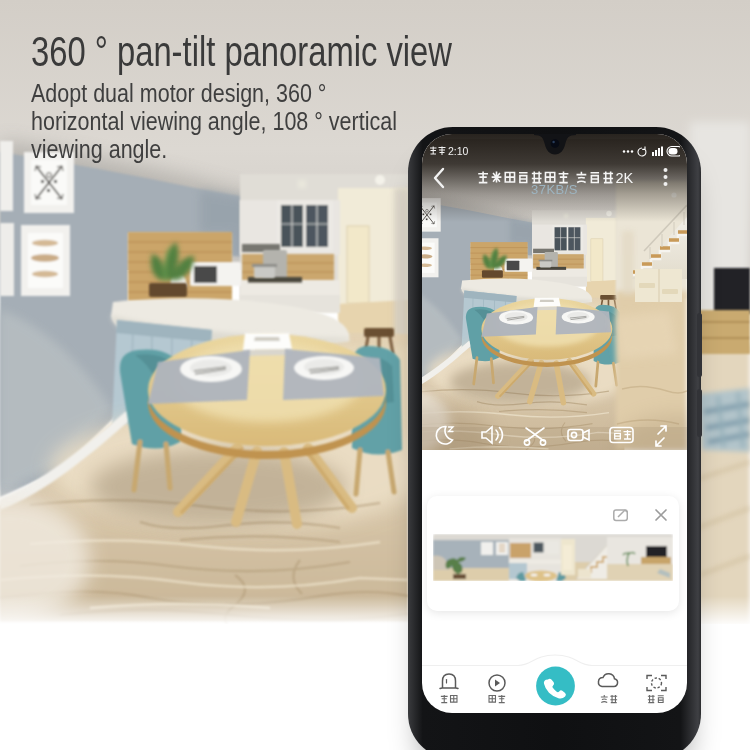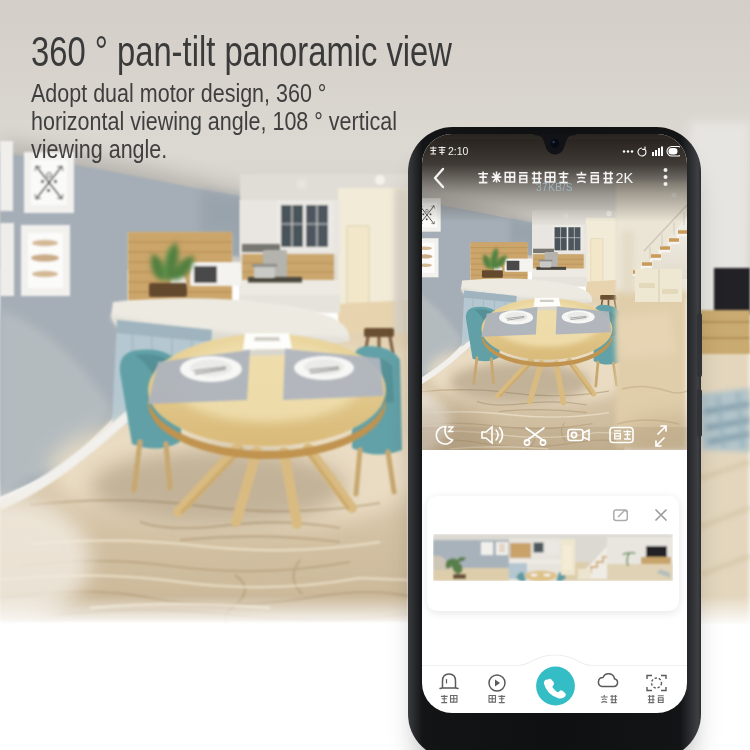--- a/index.html
+++ b/index.html
@@ -14,21 +14,21 @@
          background:linear-gradient(90deg,#3a3b3e 0%,#131416 5%,#0f1012 50%,#131416 93%,#3f4044 99%,#2a2b2e 100%);
          box-shadow:0 25px 30px -12px rgba(0,0,0,0.35);}
   #pshadow{position:absolute;left:428px;top:726px;width:255px;height:20px;border-radius:50%;
            background:radial-gradient(ellipse closest-side,rgba(0,0,0,0.25),rgba(0,0,0,0) 75%);}
   #screen{position:absolute;left:14px;top:7px;width:265px;height:579px;border-radius:30px;
           overflow:hidden;background:#ffffff;}
   #cam{position:absolute;left:0;top:5px;}
   .topfade{position:absolute;left:0;top:0;width:265px;height:88px;
      background:linear-gradient(180deg,rgba(24,19,14,0.93) 0%,rgba(24,19,14,0.80) 34%,rgba(26,21,16,0.34) 68%,rgba(26,21,16,0) 100%);}
   .status{position:absolute;left:7px;top:10px;width:251px;height:14px;}
-  .hdr37{position:absolute;left:0;top:48px;width:265px;text-align:center;font-size:10px;
+  .hdr37{position:absolute;left:0;top:48px;width:265px;text-align:center;font-size:13px;
          color:#9db4c0;letter-spacing:0.5px;}
   .ctrl{position:absolute;left:0;top:288px;}
   .card{position:absolute;left:5px;top:362px;width:252px;height:115px;border-radius:10px;
         background:#ffffff;box-shadow:0 2px 10px rgba(0,0,0,0.10);}
   .nav{position:absolute;left:0;top:514px;}
   .notch{position:absolute;left:112px;top:0;}
   .sbtn{position:absolute;left:289px;width:5px;border-radius:2.5px;background:#323337;}
 </style>
 </head>
 <body>

